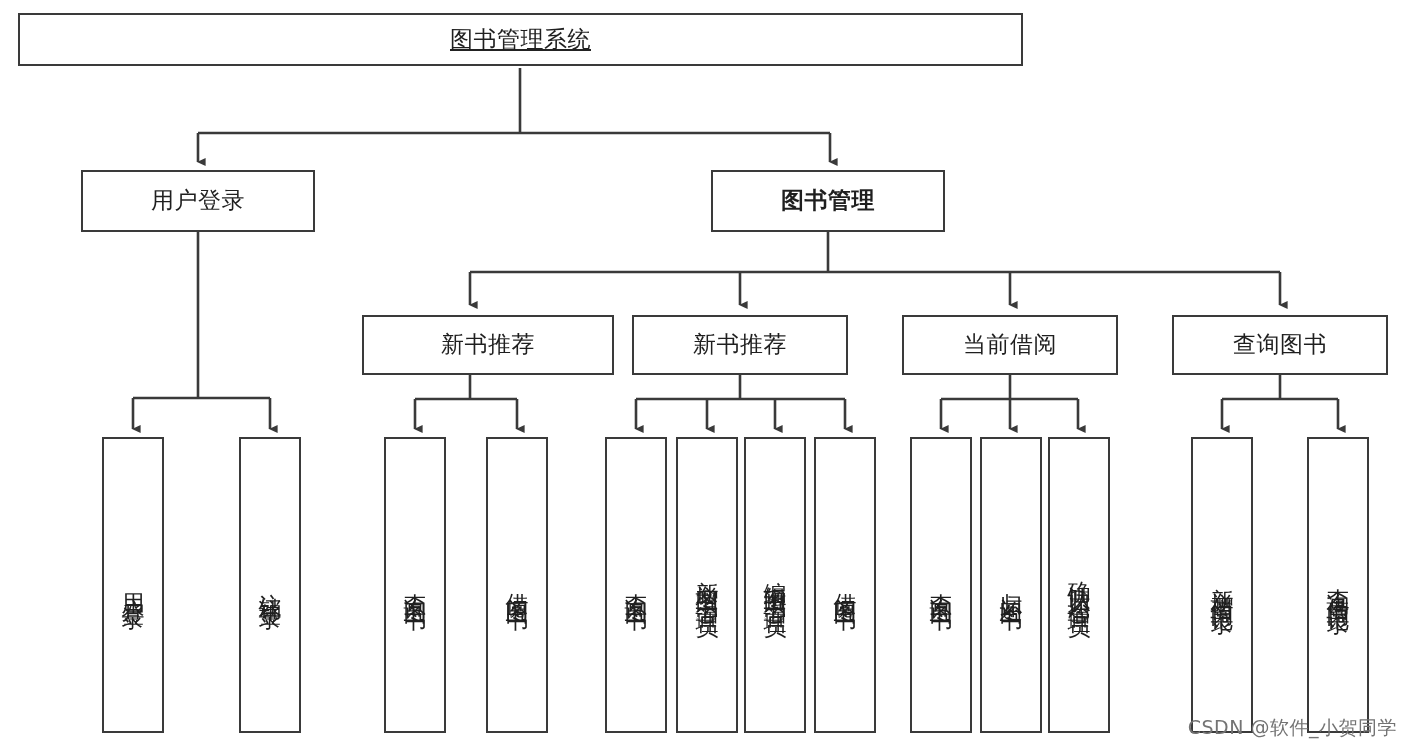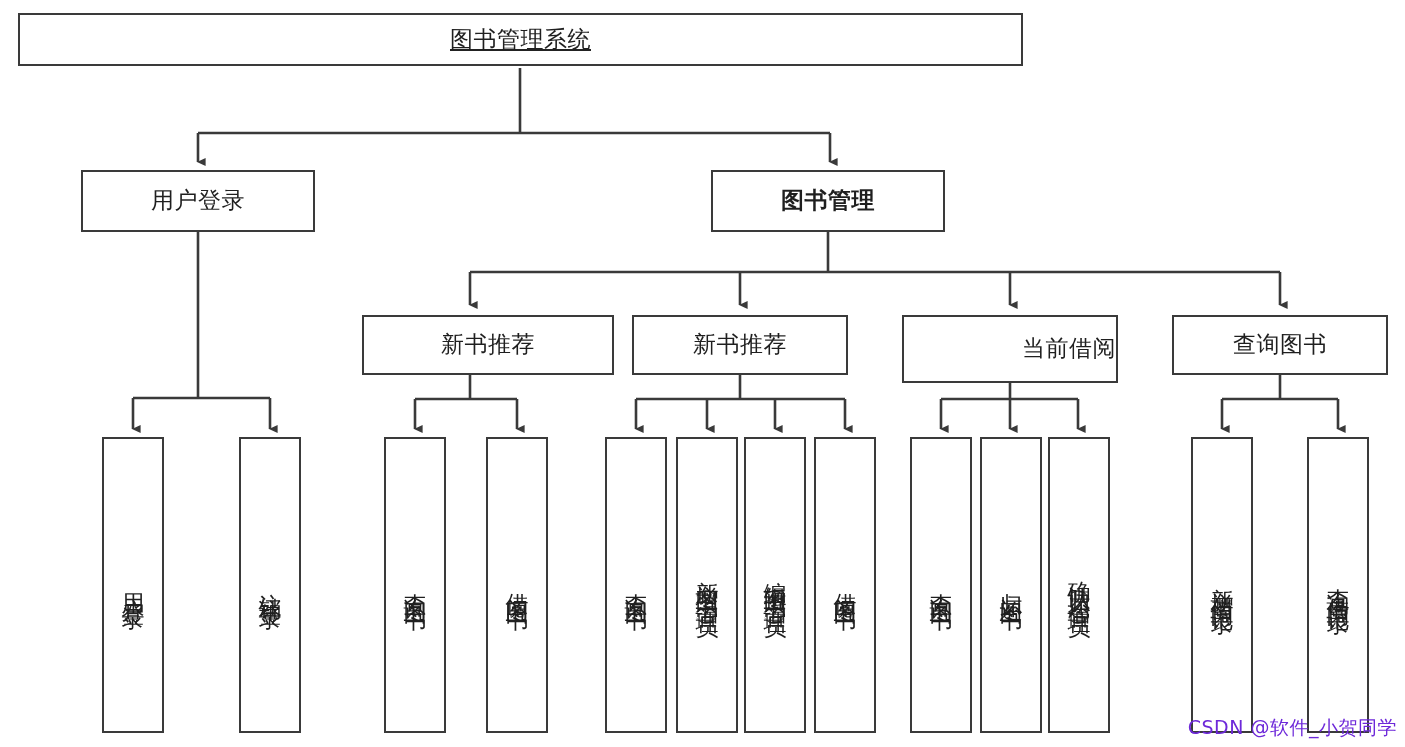--- a/index.html
+++ b/index.html
@@ -61,21 +61,21 @@
     letter-spacing: 5px;
     line-height: 1.0;
     white-space: nowrap;
     max-height: 280px;
   }
   #watermark {
     position: absolute;
     right: 8px;
     bottom: 6px;
     font-size: 19px;
-    color: #6d28d9;
+    color: #737373;
     letter-spacing: 0.5px;
     user-select: none;
     white-space: nowrap;
   }
 </style>
 </head>
 <body>
 
 <div id="diagram-canvas">
 
@@ -142,21 +142,21 @@
   </div>
 
   <div class="node horizontal" style="left:362px; top:315px; width:252px; height:60px;">
     <span class="node-label">新书推荐</span>
   </div>
 
   <div class="node horizontal" style="left:632px; top:315px; width:216px; height:60px;">
     <span class="node-label">新书推荐</span>
   </div>
 
-  <div class="node horizontal" style="left:902px; top:315px; width:216px; height:68px;justify-content:flex-end;">
+  <div class="node horizontal" style="left:902px; top:315px; width:216px; height:60px;">
     <span class="node-label">当前借阅</span>
   </div>
 
   <div class="node horizontal" style="left:1172px; top:315px; width:216px; height:60px;">
     <span class="node-label">查询图书</span>
   </div>
 
   <div class="node vertical" style="left:102px; top:437px; width:62px; height:296px;">
     <span class="node-label">用户登录</span>
   </div>

